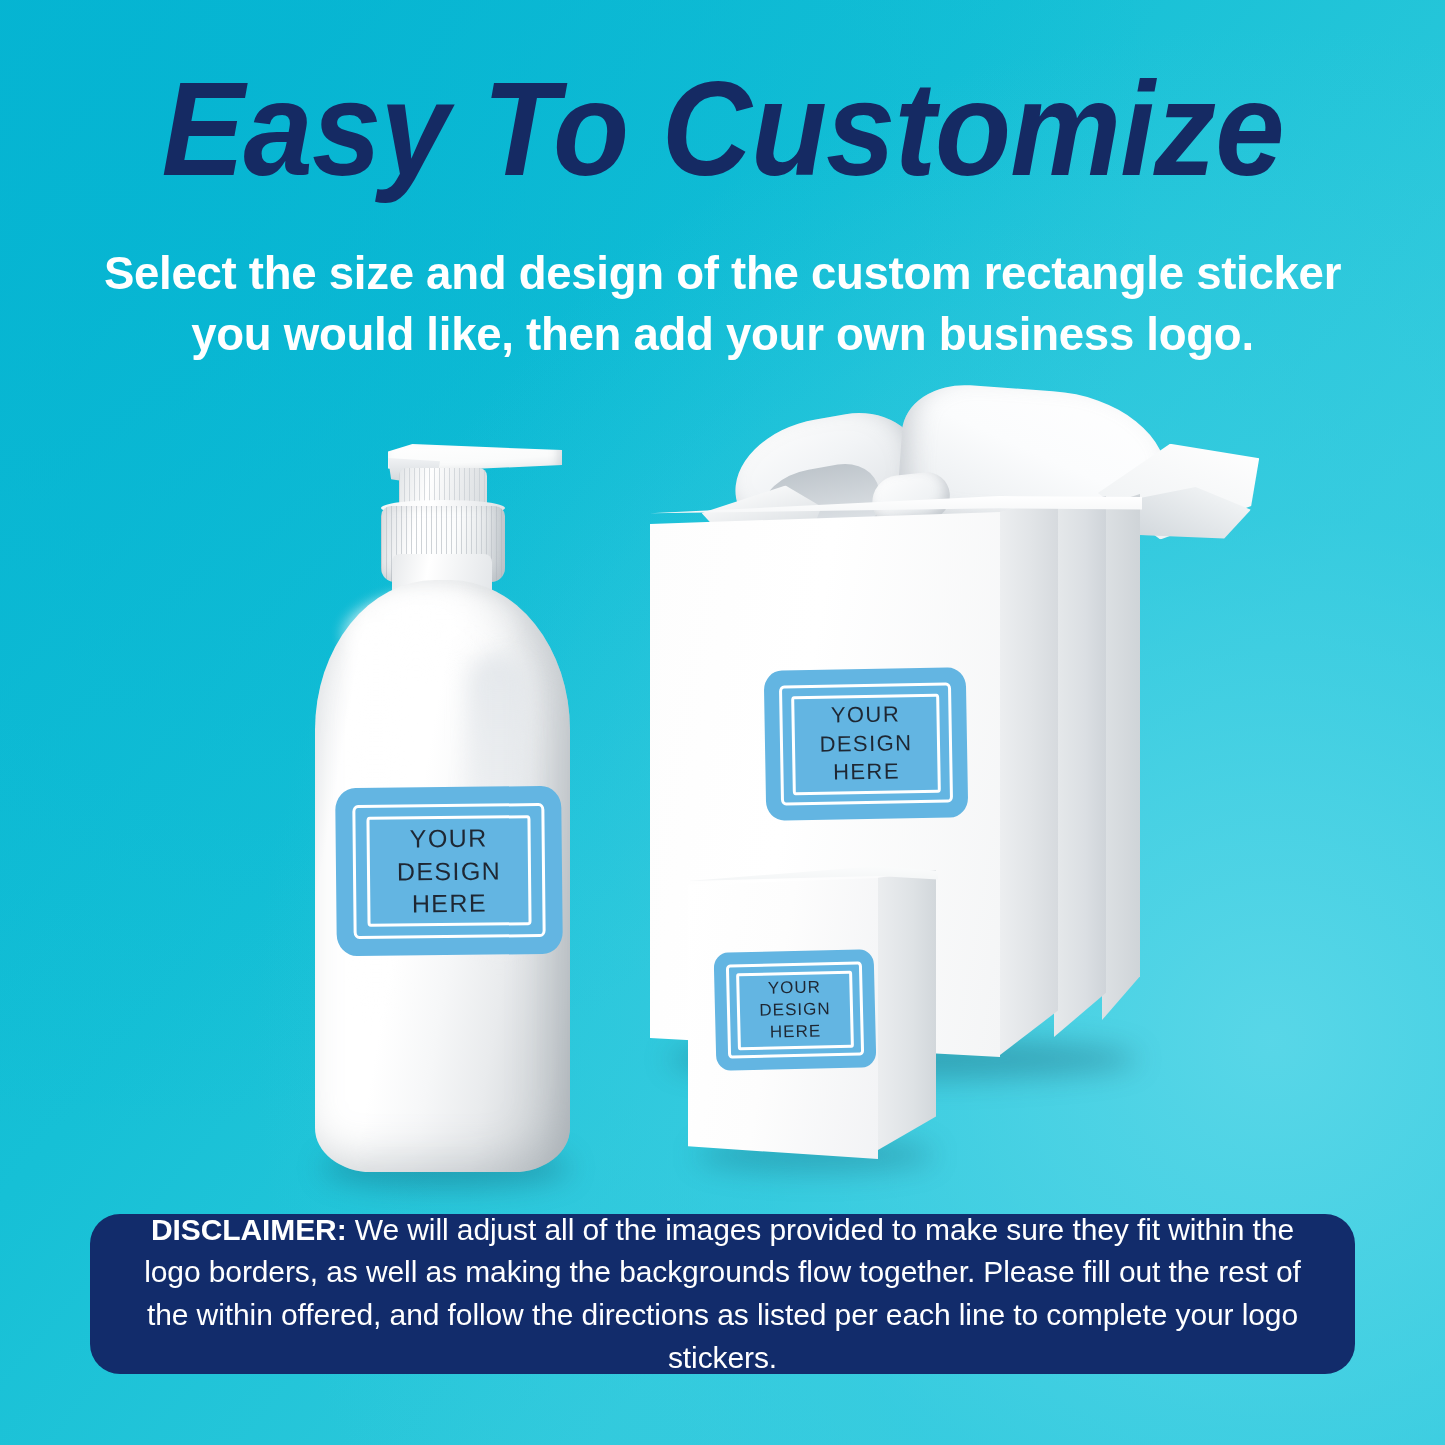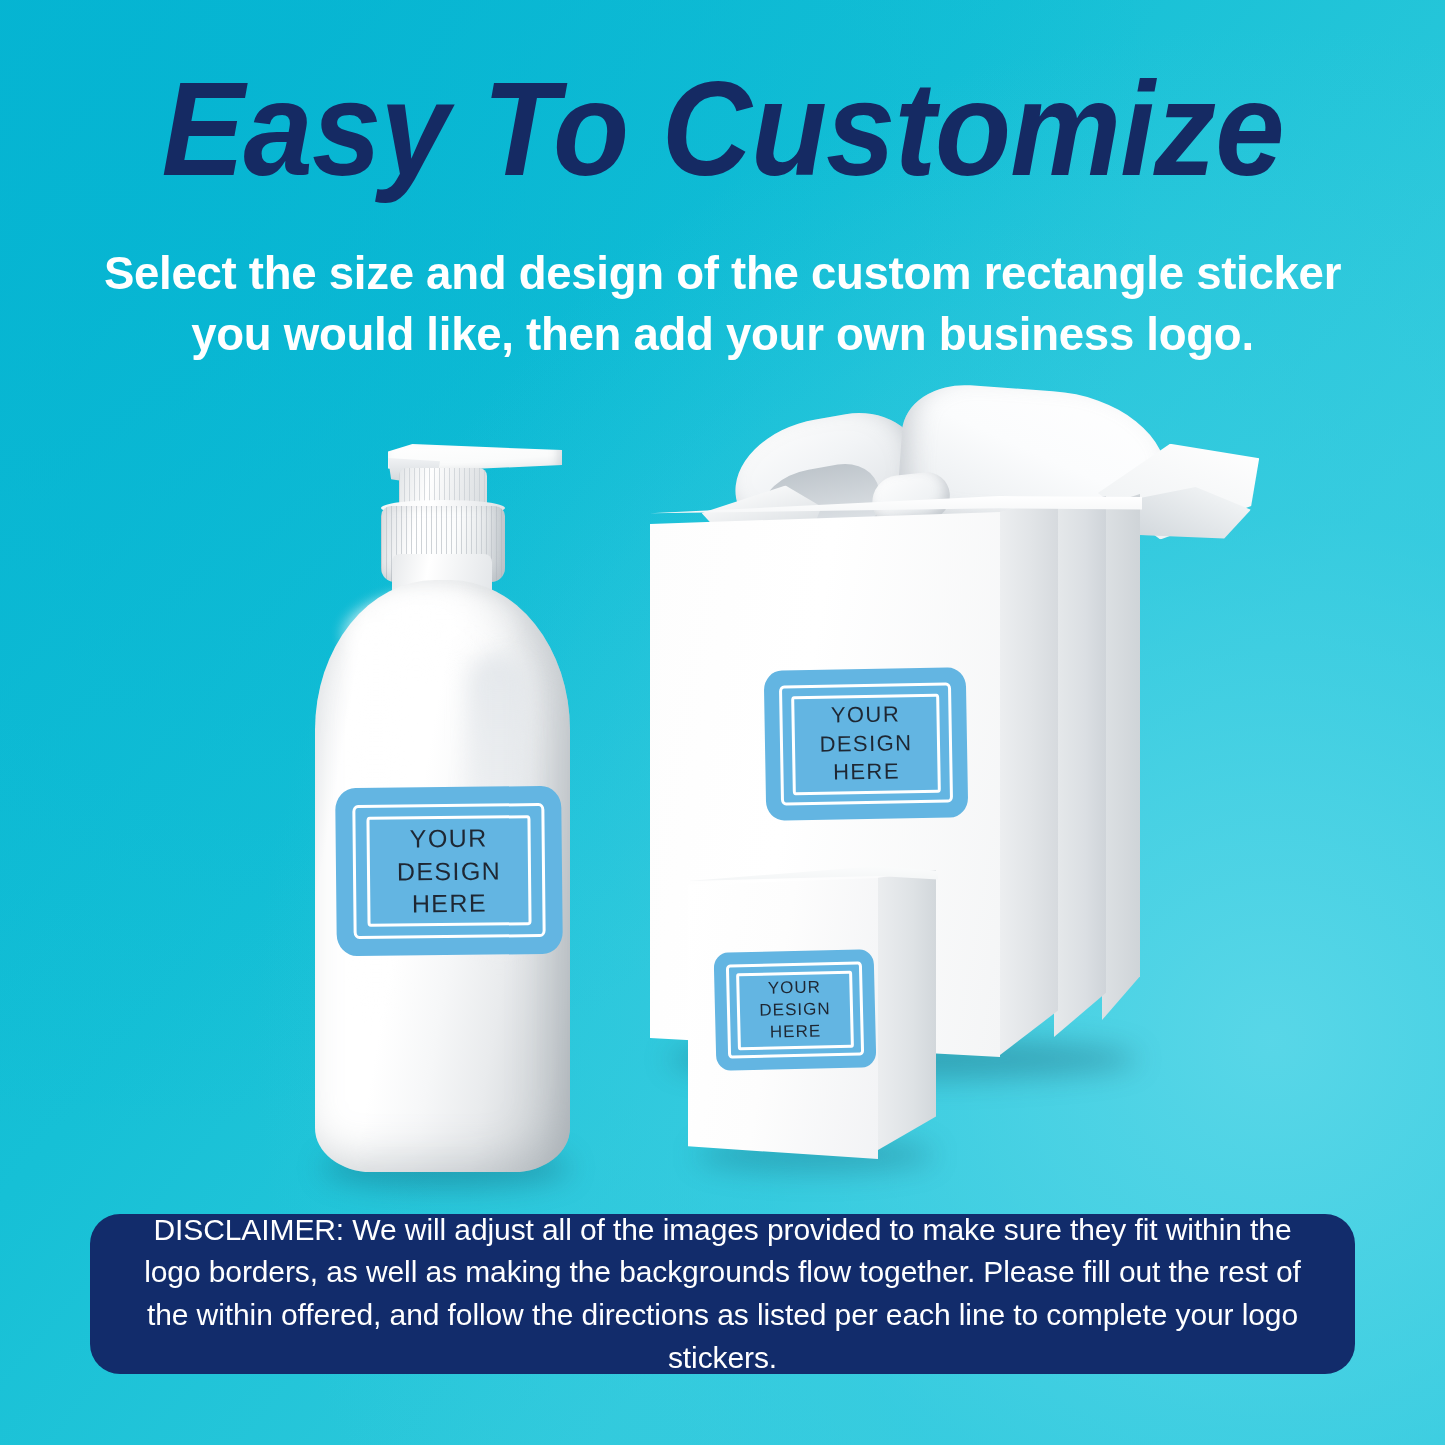--- a/index.html
+++ b/index.html
@@ -280,21 +280,21 @@
     padding:0 36px;
   }
   #disclaimer-text {
     color:#FFFFFF;
     font-size:30px;
     line-height:1.42;
     text-align:center;
     font-family:"Liberation Sans",sans-serif;
     letter-spacing:-0.1px;
   }
-  #disclaimer-text b { font-weight:normal;text-align:right; }
+  #disclaimer-text b { font-weight:bold;text-align:right; }
 </style>
 </head>
 <body>
 
 <div id="bg"></div>
 
 <div id="headline">Easy To Customize</div>
 <div id="subtitle">Select the size and design of the custom rectangle sticker you would like, then add your own business logo.</div>
 
 <div id="scene">

